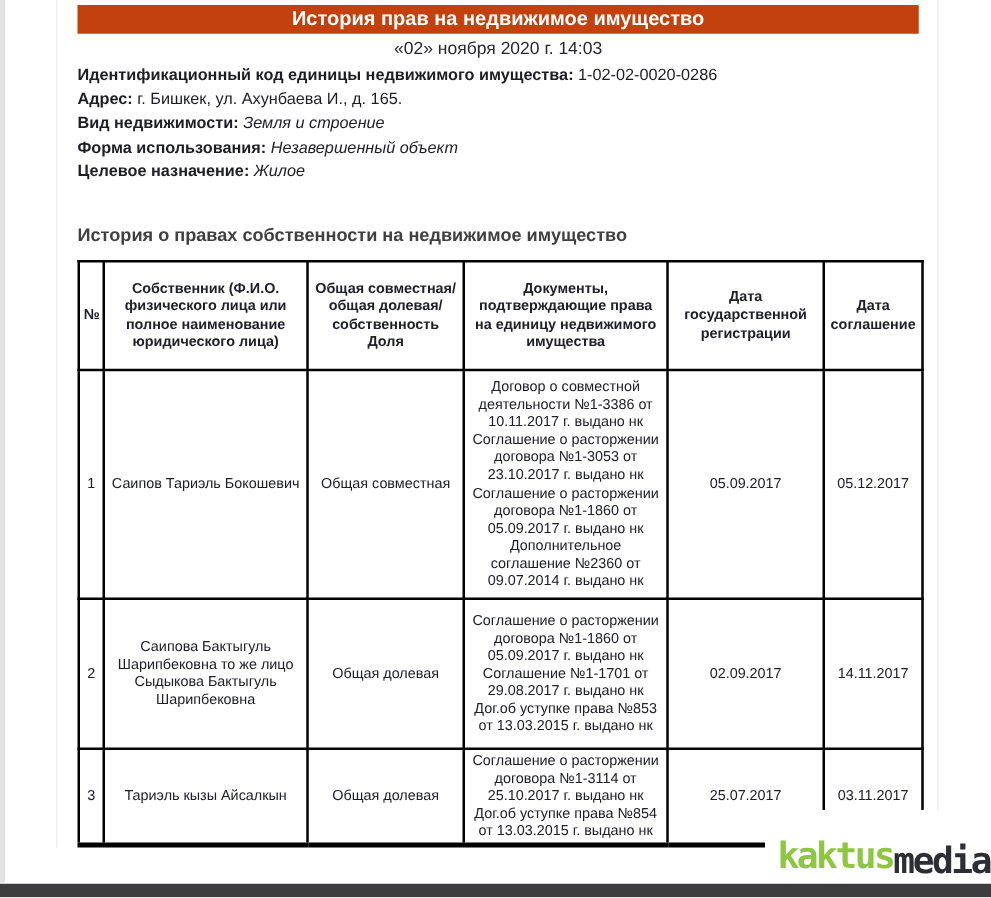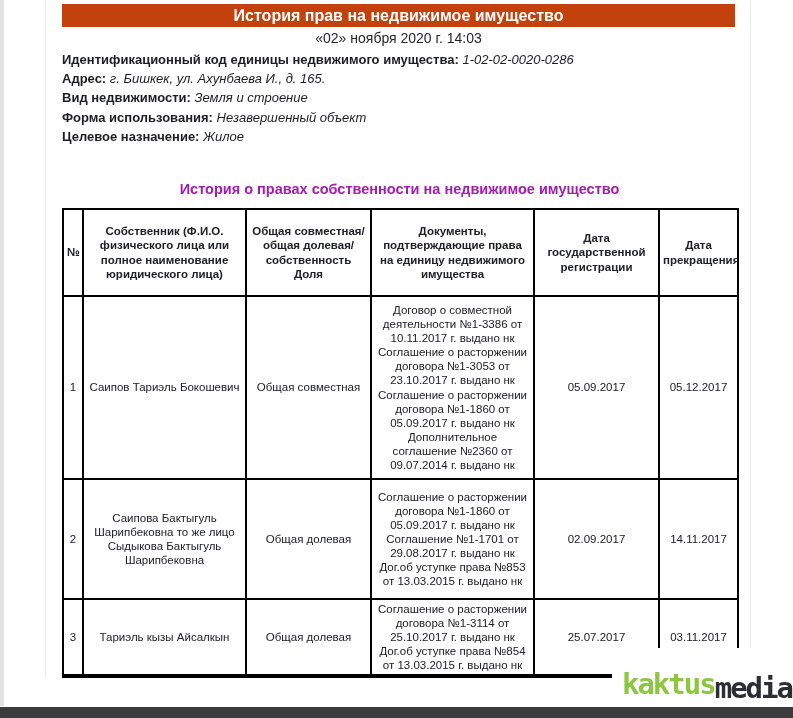--- a/index.html
+++ b/index.html
@@ -17,26 +17,26 @@
     background:#c2410c; color:#ffffff; font-weight:bold; font-size:16px;
     display:flex; align-items:center; justify-content:center;
   }
   .datetime {
     position:absolute; left:62px; top:30px; width:673px; text-align:center;
     font-size:14px; color:#26262c;
   }
 
   .meta { position:absolute; left:62px; top:50px; width:675px; font-size:13px; line-height:19.2px; }
   .meta .label { font-weight:bold; }
-  .meta .value { font-weight:normal;font-style:italic; }
+  .meta .value { font-weight:normal; }
   .meta .italic .value { font-style:italic; }
 
   .table-title {
-    position:absolute; left:62px; top:181px; width:675px; text-align:center;
-    font-weight:bold; font-size:14.5px; color:#a21caf;
+    position:absolute; left:62px; top:181px; width:675px; text-align:left;
+    font-weight:bold; font-size:14.5px; color:#404040;
   }
 
   table.rights {
     position:absolute; left:62px; top:208px; width:675px;
     border-collapse:collapse; table-layout:fixed;
   }
   table.rights th, table.rights td {
     border:2px solid #000; padding:2px 3px; text-align:center;
     font-size:11.5px; line-height:1.22; overflow:hidden; vertical-align:middle;
     color:#20202a;
@@ -108,21 +108,21 @@
         <col style="width:125px">
         <col style="width:79px">
     </colgroup>
     <thead>
       <tr class="hrow">
         <th>№</th>
         <th>Собственник (Ф.И.О. физического лица или полное наименование юридического лица)</th>
         <th>Общая совместная/ общая долевая/ собственность Доля</th>
         <th>Документы, подтверждающие права на единицу недвижимого имущества</th>
         <th>Дата государственной регистрации</th>
-        <th>Дата прекращения</th>
+        <th>Дата соглашение</th>
       </tr>
     </thead>
     <tbody>
       <tr class="row-1">
         <td>1</td>
         <td>Саипов Тариэль Бокошевич</td>
         <td>Общая совместная</td>
         <td>Договор о совместной деятельности №1-3386 от 10.11.2017 г. выдано нк Соглашение о расторжении договора №1-3053 от 23.10.2017 г. выдано нк Соглашение о расторжении договора №1-1860 от 05.09.2017 г. выдано нк Дополнительное соглашение №2360 от 09.07.2014 г. выдано нк</td>
         <td>05.09.2017</td>
         <td>05.12.2017</td>

